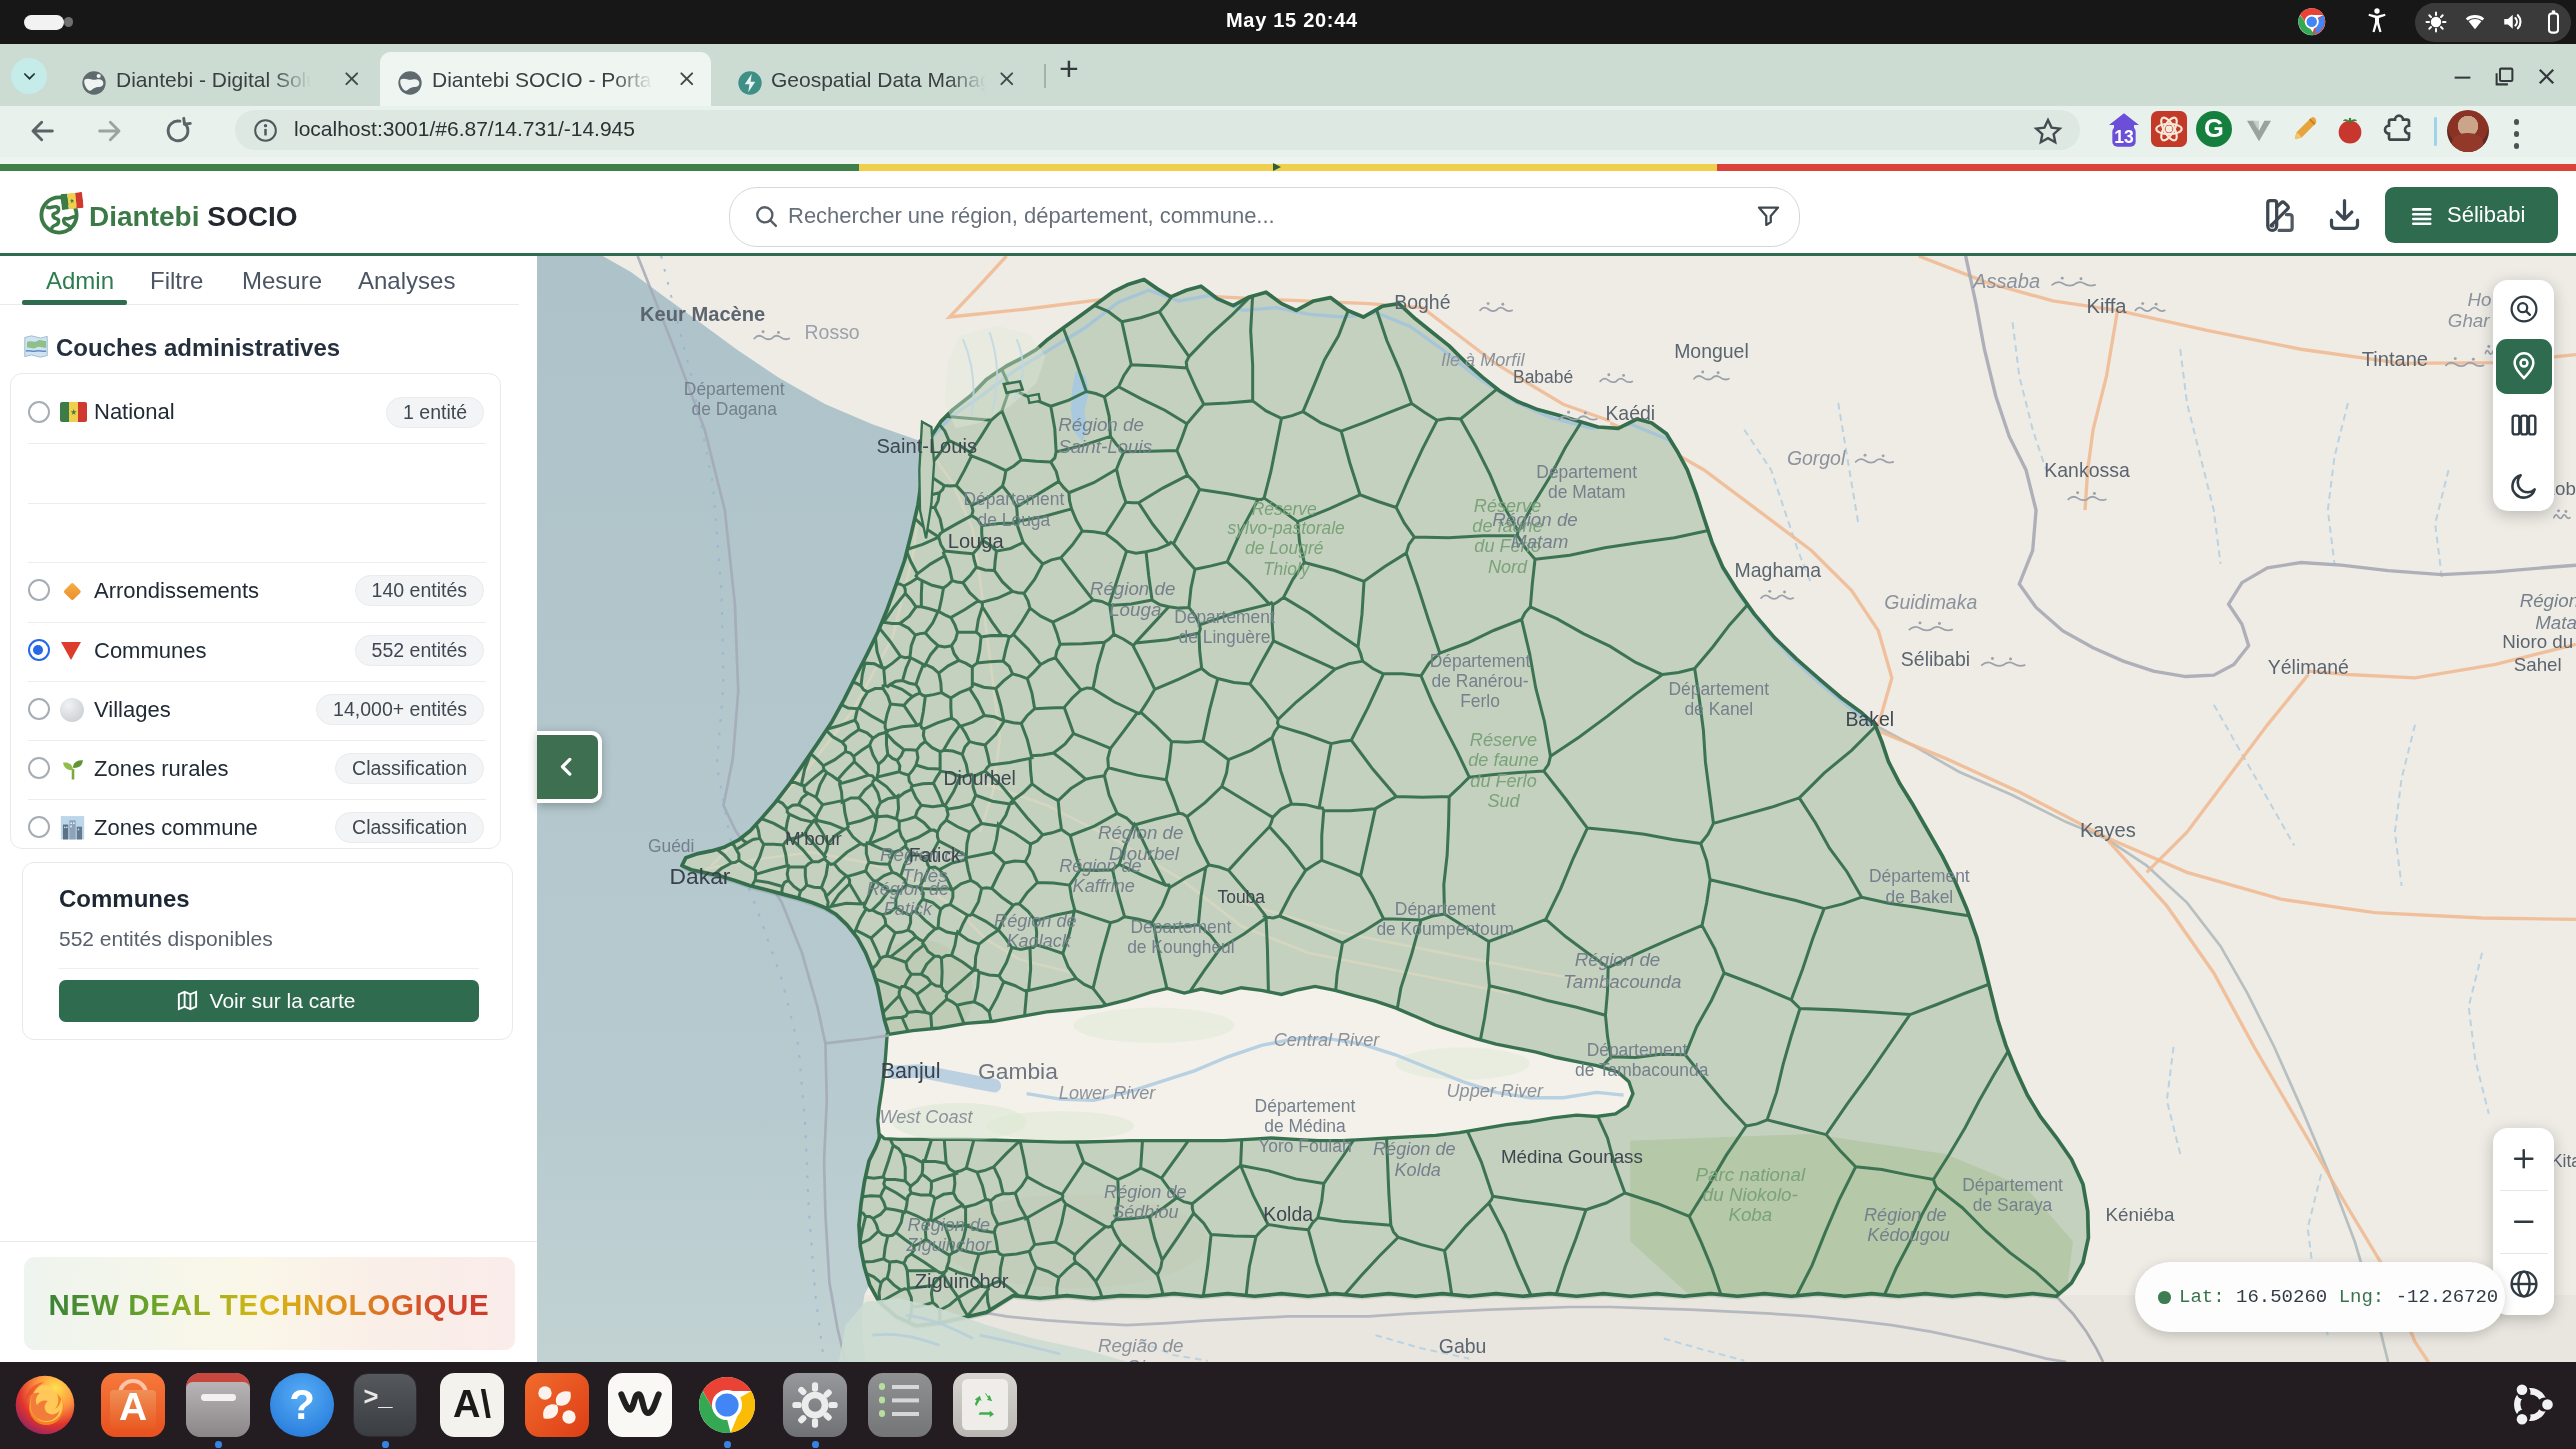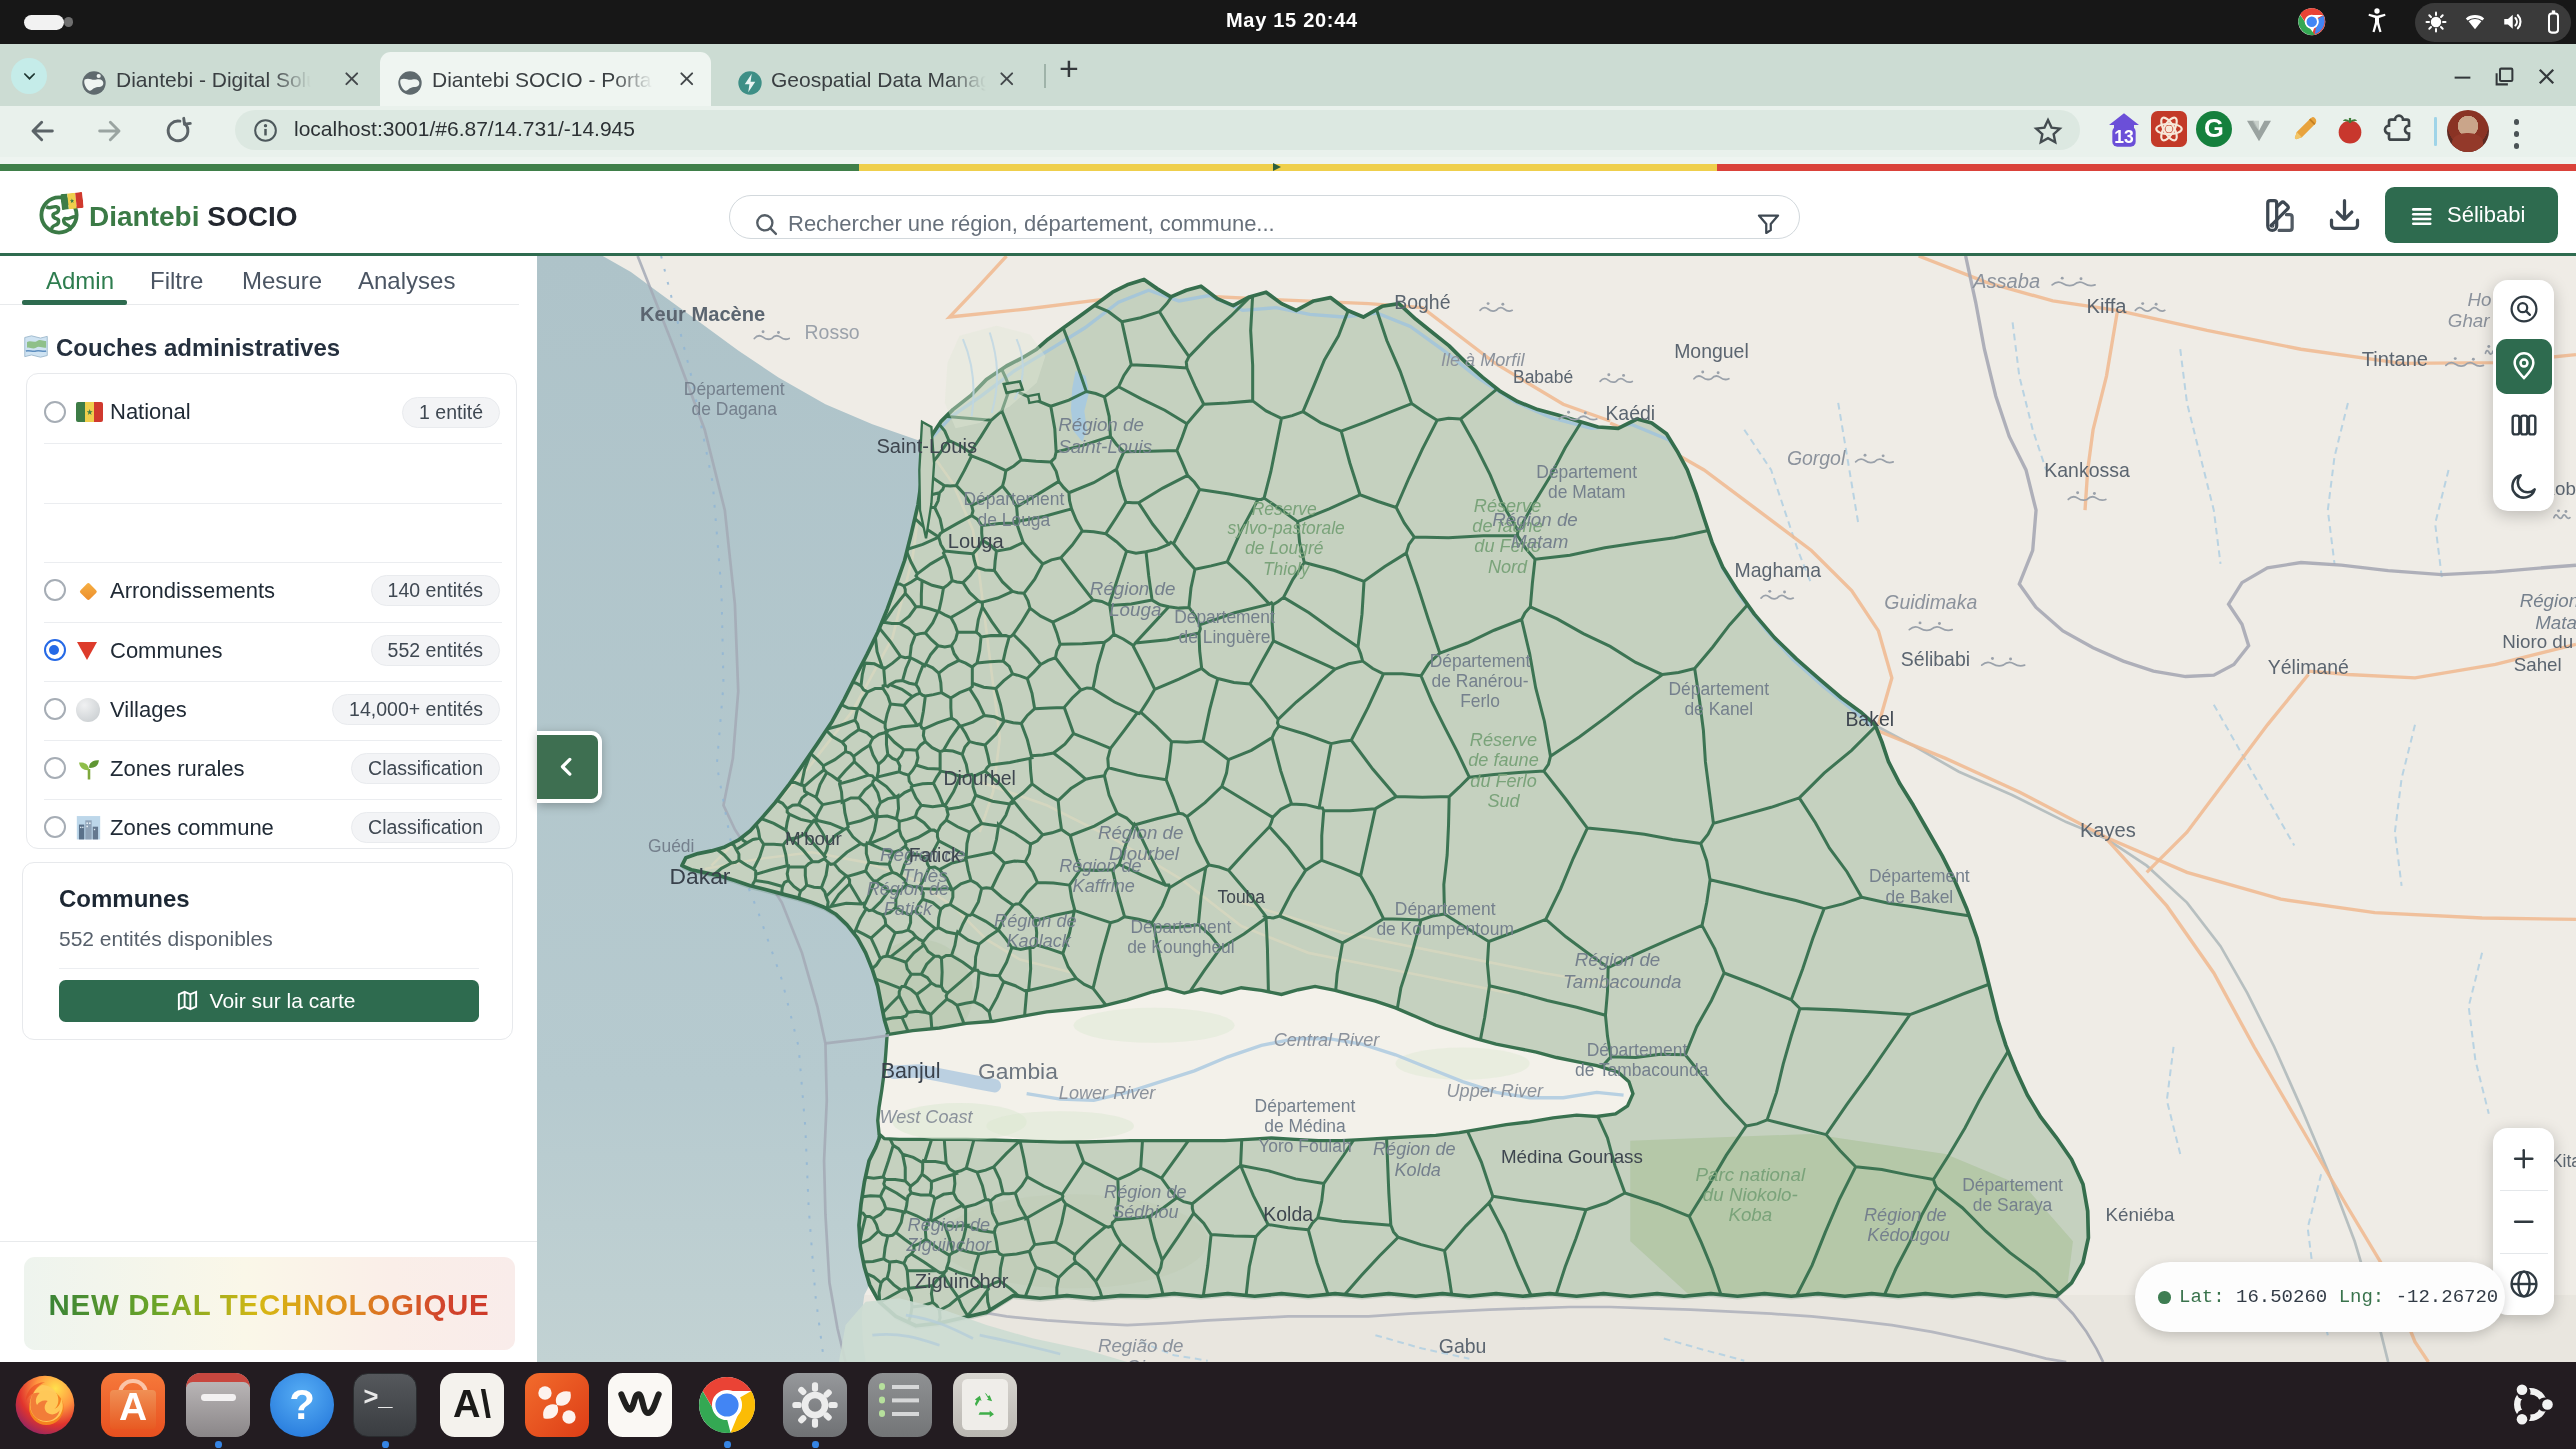--- a/index.html
+++ b/index.html
@@ -19,32 +19,32 @@
   #addr { position:absolute; left:0; top:106px; width:2576px; height:51px; background:#e9f1ec; }
   #addr .urlpill { position:absolute; left:235px; top:4px; width:1845px; height:40px; background:#dce8e1; border-radius:20px; }
   #addr .url { position:absolute; left:59px; top:7.4px; font-size:21px; color:#2c3134; }
   #tricolor { position:absolute; left:0; top:164px; width:2576px; height:6.7px;
      background:linear-gradient(90deg,#3f7f49 0 859px,#efcf4c 859px 1717px,#da423a 1717px 100%); }
   #understrip { position:absolute; left:0; top:157px; width:2576px; height:7.4px; background:#eef4f0; }
   
   #apphdr { position:absolute; left:0; top:171px; width:2576px; height:85px; background:#fff; border-bottom:3.4px solid #2e6b4f;text-align:center; }
   #logo-title { position:absolute; left:89px; top:29.5px; font-size:28px; font-weight:700; color:#3b7a46; }
   #logo-title b { color:#23272f; font-weight:700; }
-  #searchpill { position:absolute; left:729px; top:16px; width:1071px; height:44px; border:1.3px solid #d2d8dc; border-radius:28px; background:#fff;margin-top:8px; }
+  #searchpill { position:absolute; left:729px; top:16px; width:1071px; height:60px; border:1.3px solid #d2d8dc; border-radius:28px; background:#fff; }
   #searchpill .ph { position:absolute; left:58px; top:14.8px; font-size:22px; color:#67707b; }
   #donnees { position:absolute; left:2385px; top:16px; width:173px; height:56px; background:#2e6b4f; border-radius:9.4px; color:#fff; font-size:22px; }
   #donnees span { position:absolute; left:62px; top:15.4px; }
   
   #sidebar { position:absolute; left:0; top:256px; width:537px; height:1106px; background:#fff; }
   .sbtab { position:absolute; top:11.4px; font-size:24px; color:#4b5563; }
   .sbtab.on { color:#2e7d4f; }
   #tabline { position:absolute; left:0px; top:48px; width:519px; height:1.3px; background:#e8eaec; }
   #admline { position:absolute; left:22px; top:44px; width:105px; height:4.7px; background:#2e6b4f; border-radius:2px; }
   #couches { position:absolute; left:56px; top:78px; font-size:24px; font-weight:700; color:#25303e; }
-  #listcard { position:absolute; left:26px; top:117px; width:491px; height:476px; border:1.3px solid #e7e9ec; border-radius:12px; background:#fff; }
+  #listcard { position:absolute; left:10px; top:117px; width:491px; height:476px; border:1.3px solid #e7e9ec; border-radius:12px; background:#fff; }
   .row { position:absolute; left:0; width:100%; height:60px; }
   .row .radio { position:absolute; left:17px; top:17.4px; width:22px; height:22px; border:2px solid #a6adb5; border-radius:50%; background:#fff; }
   .row .radio.sel { border:2.7px solid #2569e6; }
   .row .radio.sel::after { content:""; position:absolute; left:3.4px; top:3.4px; width:10px; height:10px; background:#2569e6; border-radius:50%; }
   .row .lbl { position:absolute; left:83px; top:16px; font-size:22px; color:#212b36; font-weight:400; }
   .row .badge { position:absolute; right:16px; top:13.4px; height:31px; background:#f3f4f6; border:0.7px solid #e9ebee; border-radius:15.4px; font-size:19.5px; color:#3f4852; line-height:29.5px; padding:0 16px; }
   .rowdiv { position:absolute; left:17px; width:458px; height:0.7px; background:#ebedf0; }
   #communecard { position:absolute; left:22px; top:606px; width:491px; height:178px; border:1.3px solid #e7e9ec; border-radius:12px; background:#fff; }
   #communecard h3 { font-size:24px; color:#1c2733; font-weight:700; position:absolute; left:36px; top:21.5px; }
   #communecard .sub { position:absolute; left:36px; top:64px; font-size:21px; color:#57606b; }

